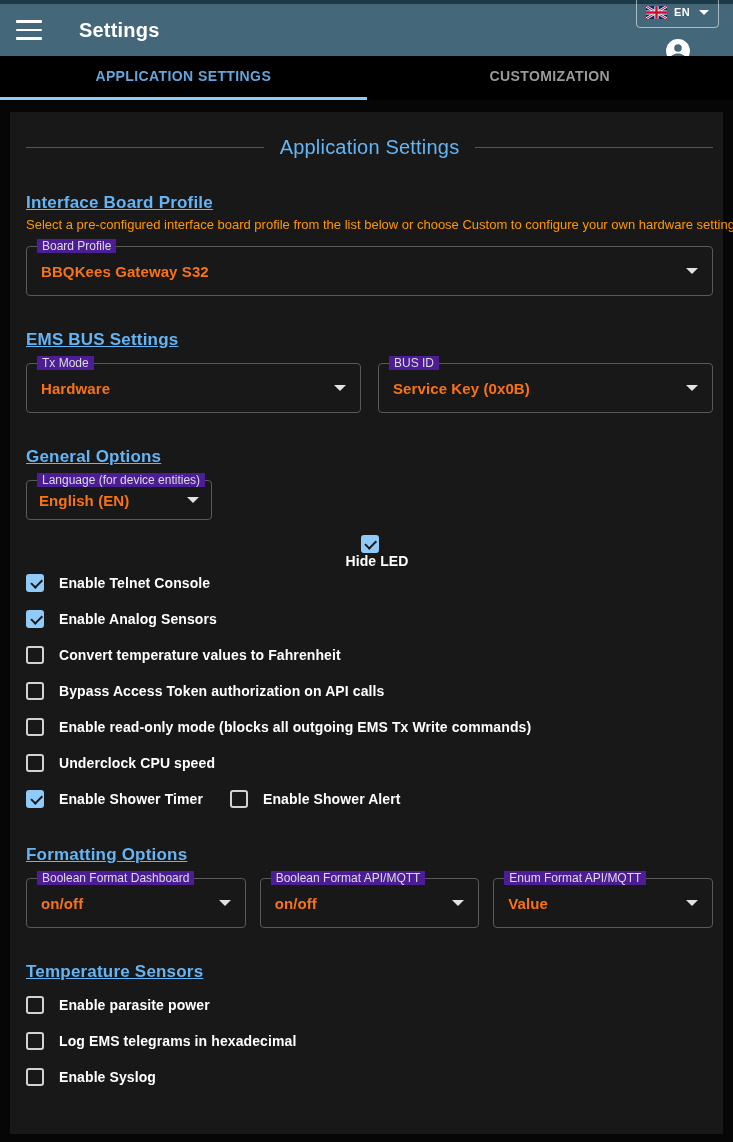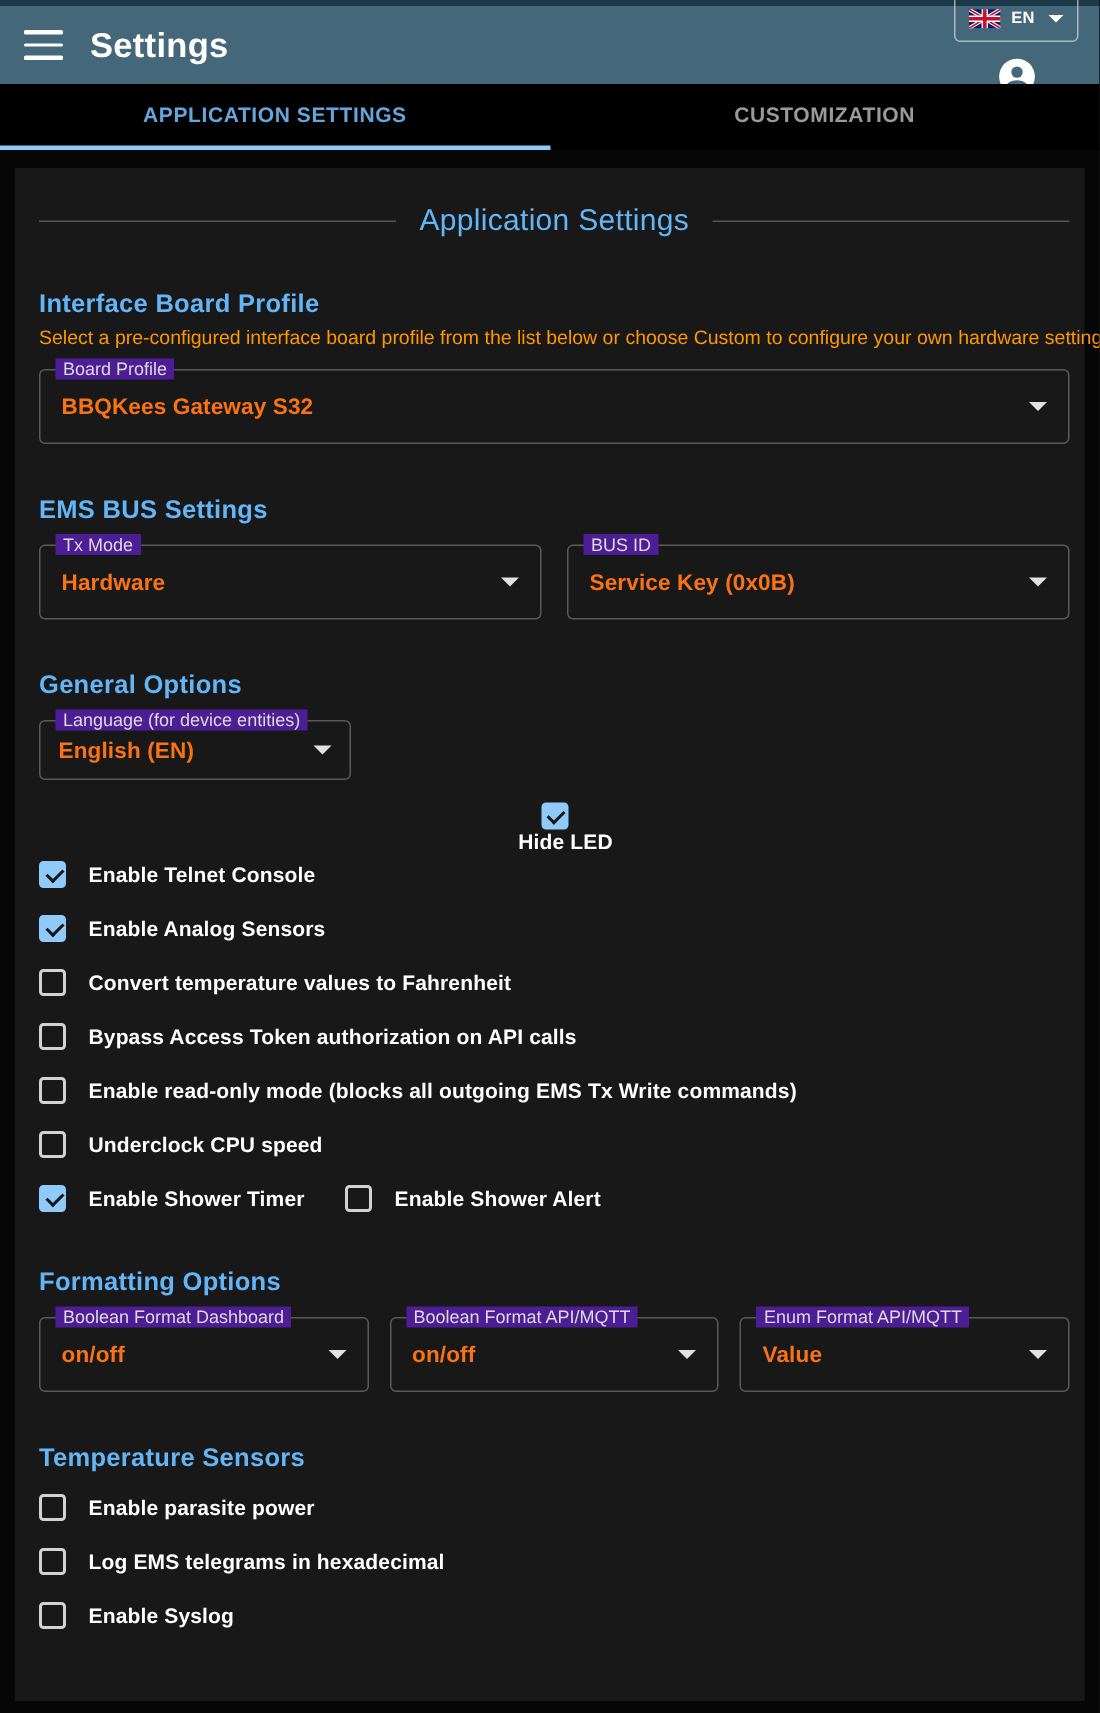--- a/index.html
+++ b/index.html
@@ -4,47 +4,47 @@
 <style>
   * { margin:0; padding:0; box-sizing:border-box; }
   html,body { width:733px; height:1142px; overflow:hidden; }
   body { background:#060606; font-family:"Liberation Sans", sans-serif; color:#fff; }
 
   
   .topstrip { height:4px; background:#1c3947; }
   .appbar { height:52px; background:#44677a; display:flex; align-items:center; padding:0 14px; }
   .menu-btn { width:26px; height:20px; display:flex; flex-direction:column; justify-content:space-between; cursor:pointer; margin-left:2px; }
   .menu-btn span { display:block; height:2.6px; background:#fff; border-radius:1px; }
-  .app-title { font-size:23px; font-weight:bold; margin-left:18px; letter-spacing:0.2px; }
+  .app-title { font-size:20px; font-weight:bold; margin-left:37px; letter-spacing:0.2px; }
   .appbar-right { margin-left:auto; display:flex; align-items:center; gap:10px;flex-direction:column; }
   .lang-btn { display:flex; align-items:center; gap:7px; border:1px solid rgba(255,255,255,0.55); border-radius:4px; height:31px; padding:0 9px; cursor:pointer; }
   .lang-code { font-size:11px; font-weight:bold; letter-spacing:0.3px; }
   .caret { width:0; height:0; border-left:5px solid transparent; border-right:5px solid transparent; border-top:5px solid #fff; margin-left:2px; }
   .avatar { width:26px; height:26px; display:block; }
 
   
   .tabbar { height:44px; background:#000; display:flex; position:relative; }
   .tab { flex:1; display:flex; align-items:center; justify-content:center; font-size:14px; font-weight:bold; letter-spacing:0.4px; cursor:pointer; padding-bottom:4px; }
   .tab.active { color:#64a6dc; }
   .tab.inactive { color:#9a9a9a; }
   .tab-indicator { position:absolute; bottom:0; left:0; width:50%; height:3px; background:#90caf9; }
 
   
   .panel { margin:12px 10px 0; background:#181818; padding:14px 10px 2px 16px; min-height:1022px; }
 
   .title-row { display:flex; align-items:center; gap:16px; margin-top:10px; }
   .title-row .line { flex:1; height:1px; background:#555; }
   .page-title { font-size:20px; font-weight:500; color:#64b5f6; letter-spacing:0.2px; }
 
-  .section-heading { margin-top:34px; font-size:17px; line-height:19px; font-weight:bold; color:#64b5f6; letter-spacing:0.2px; }
+  .section-heading { margin-top:34px; font-size:17px; line-height:19px; font-weight:bold; color:#64b5f6; letter-spacing:0.2px;text-decoration:underline; }
   .subtitle { margin-top:5px; font-size:13px; color:#ff9800; white-space:nowrap; }
 
   
   .select { position:relative; margin-top:14px; height:50px; border:1px solid #5a5a5a; border-radius:4px; display:flex; align-items:center; padding:0 14px; cursor:pointer; background:#181818; }
-  .select.small { height:40px; width:208px; padding:0 12px; }
+  .select.small { height:40px; width:186px; padding:0 12px; }
   .select-label { position:absolute; top:-8px; left:10px; background:#4c1d95; padding:0 5px; font-size:12px; color:#dcdcdc; white-space:nowrap; }
   .select-value { font-size:15px; font-weight:bold; color:#f97316; letter-spacing:0.1px; }
   .select .arrow { margin-left:auto; width:0; height:0; border-left:6px solid transparent; border-right:6px solid transparent; border-top:6px solid #e2e2e2; }
 
   .row2 { display:flex; gap:17px; }
   .row2 .select { flex:1; }
   .row3 { display:flex; gap:14px; }
   .row3 .select { flex:1; }
 
   

